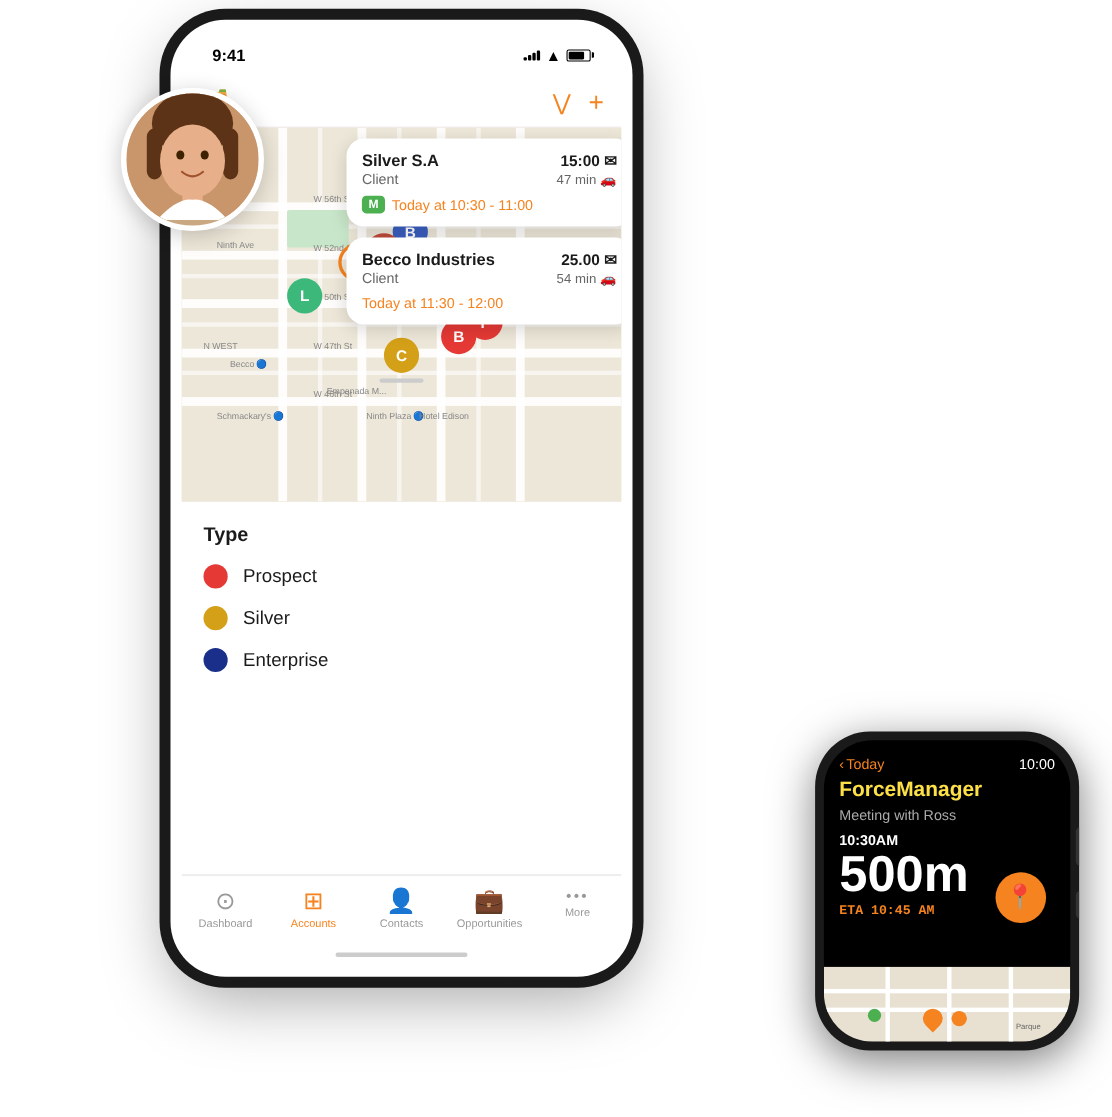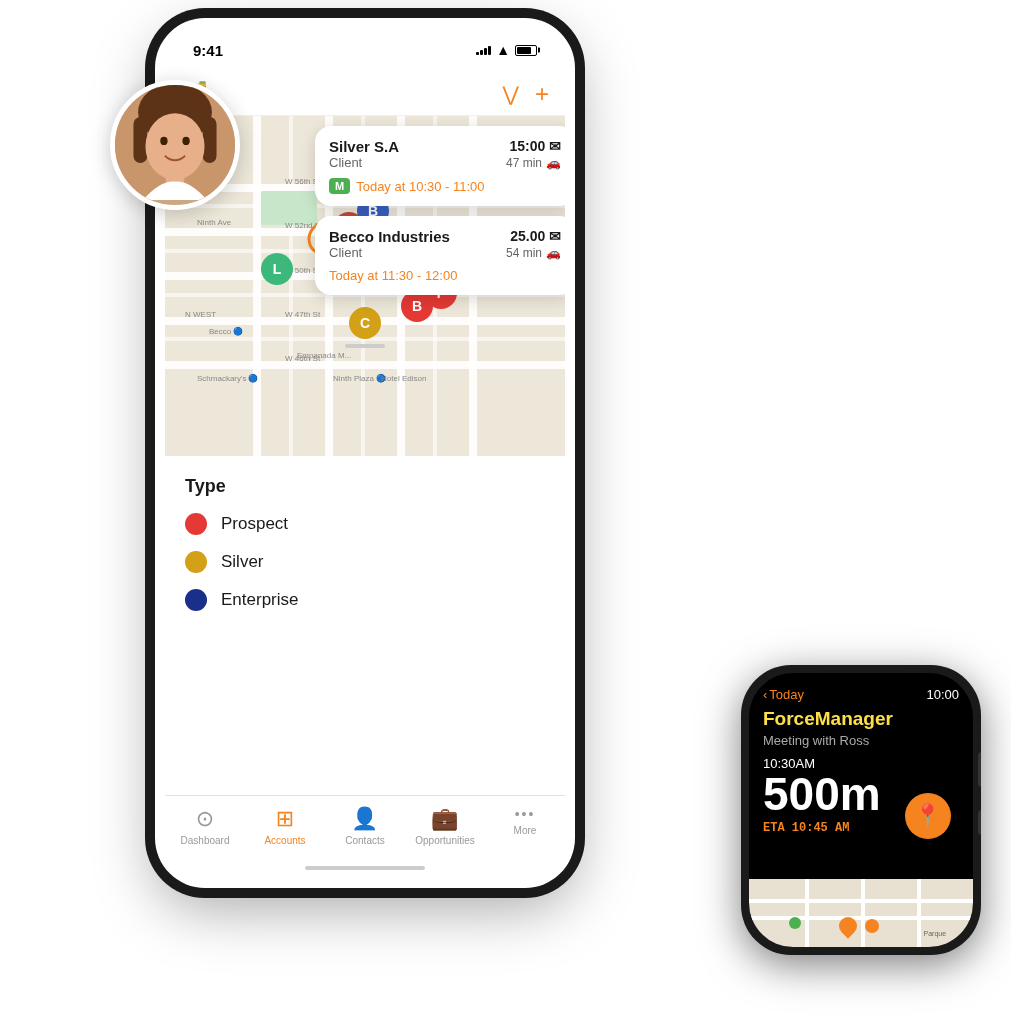--- a/index.html
+++ b/index.html
@@ -362,20 +362,21 @@
     }
     .watch-subtitle {
       padding: 2px 14px 8px;
       font-size: 13px;
       color: #aaa;
     }
     .watch-time-label {
       padding: 0 14px;
       font-size: 13px;
       color: #fff;
+      font-weight: bold;
     }
     .watch-distance {
       padding: 0 14px 4px;
       font-size: 46px;
       font-weight: 700;
       color: #fff;
       line-height: 1;
     }
     .watch-eta {
       padding: 0 14px 8px;

